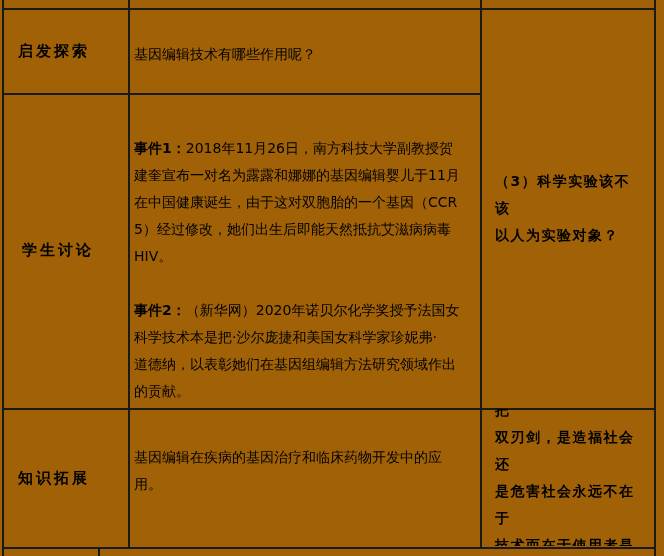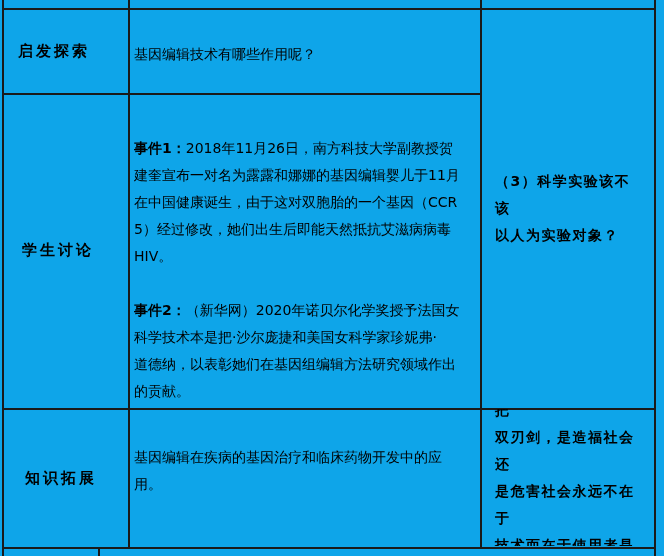--- a/index.html
+++ b/index.html
@@ -5,21 +5,21 @@
   html, body {
     margin: 0;
     padding: 0;
     background: #ffffff;
     font-family: "DejaVu Sans", "Liberation Sans", sans-serif;
   }
   #page {
     position: relative;
     width: 664px;
     height: 556px;
-    background: #0ea5e9;
+    background: #a16207;
     overflow: hidden;
     color: #000000;
   }
   .vline, .hline {
     position: absolute;
     background: #1a1a1a;
   }
   .vline { width: 1.5px; }
   .hline { height: 1.5px; }
 
@@ -91,21 +91,21 @@
 在中国健康诞生，由于这对双胞胎的一个基因（CCR
 5）经过修改，她们出生后即能天然抵抗艾滋病病毒
 HIV。</span></p>
     <p><span class="event-prefix">事件2：</span><span>（新华网）2020年诺贝尔化学奖授予法国女
 科学技术本是把·沙尔庞捷和美国女科学家珍妮弗·
 道德纳，以表彰她们在基因组编辑方法研究领域作出
 的贡献。</span></p>
     
   </div>
 
-  <div class="cell label-cell" style="left:11px; top:410px; width:141px; height:136px;">
+  <div class="cell label-cell" style="left:4px; top:410px; width:141px; height:136px;">
     <span>知识拓展</span>
   </div>
   <div class="cell content-cell" style="left:134px; top:409px; width:342px; height:137px; padding-top:8px;">
     <span>基因编辑在疾病的基因治疗和临床药物开发中的应
 用。</span>
   </div>
 
   <div class="cell side-cell" style="left:483px; top:9px; width:170px; height:398px;">
     <p>（3）科学实验该不该
 以人为实验对象？</p>

